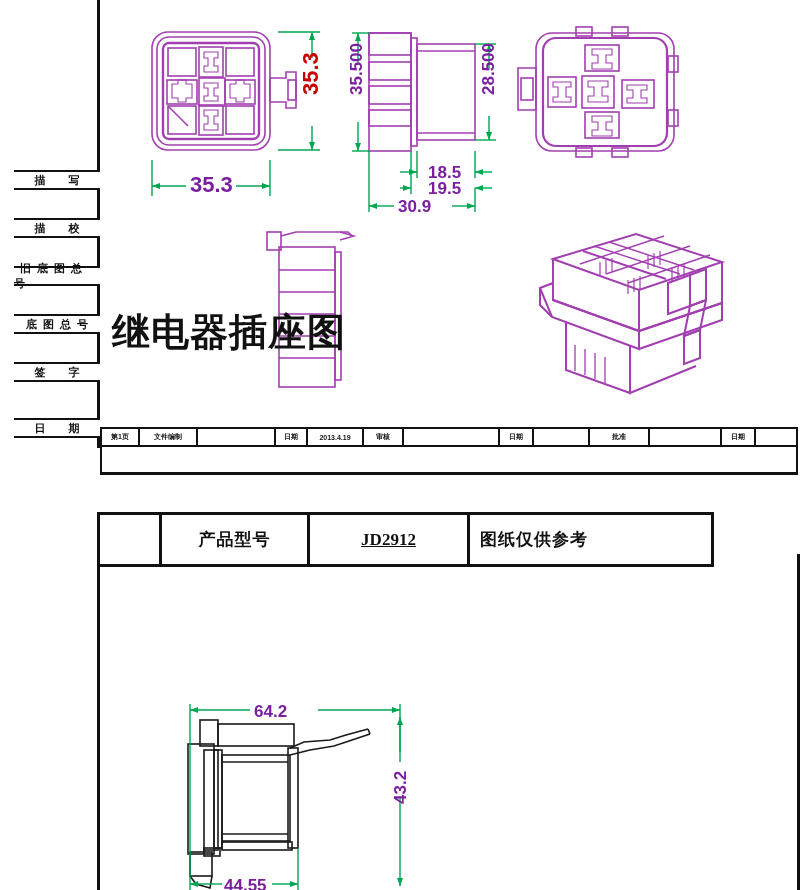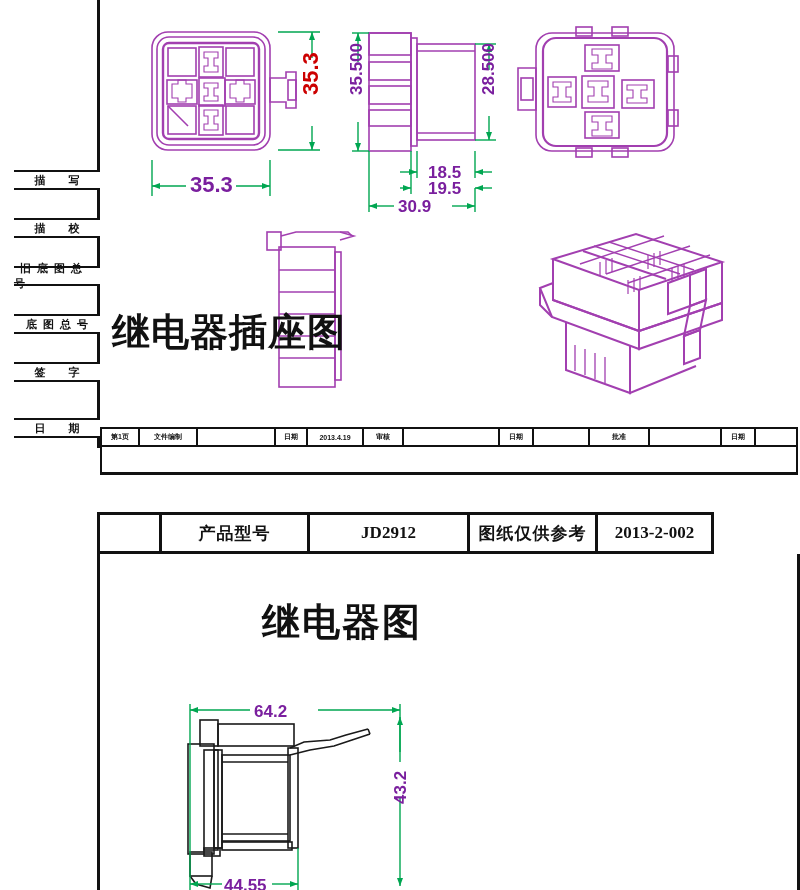--- a/index.html
+++ b/index.html
@@ -128,41 +128,41 @@
     position: absolute;
     left: 0; top: 512px;
     width: 800px;
     height: 378px;
   }
   #relay-header {
     position: absolute;
     left: 97px;
     top: 0px;
     width: 617px;
-    height: 42px;
+    height: 55px;
     border: 3px solid #111;
     box-sizing: border-box;
     display: flex;
     background: #fff;
   }
   #relay-header .hcell {
     border-right: 3px solid #111;
     box-sizing: border-box;
     display: flex;
     align-items: center;
     justify-content: center;
     font-size: 17px;
     font-weight: bold;
     color: #111;
     white-space: nowrap;
     font-family: "DejaVu Sans", "Liberation Sans", sans-serif;
   }
   #relay-header .hcell:last-child { border-right: none; }
   #relay-header .label-cn { letter-spacing: 1px; }
-  #relay-header .value-en { font-family: "Liberation Serif", "DejaVu Serif", serif; }
+  #relay-header .value-en { font-family: "Liberation Serif", "DejaVu Serif", serif; text-decoration: underline; }
 
   #relay-left-edge {
     position: absolute;
     left: 97px;
     top: 42px;
     width: 3px;
     height: 336px;
     background: #111;
   }
   #relay-right-edge {
@@ -415,21 +415,20 @@
     <div id="band1"></div>
   </div>
 
   <div id="block-relay">
 
     <div id="relay-header">
       <div class="hcell" style="width:62px"></div>
       <div class="hcell label-cn" style="width:148px">产品型号</div>
       <div class="hcell value-en" style="width:160px">JD2912</div>
       <div class="hcell label-cn" style="width:128px">图纸仅供参考</div>
-      <div class="hcell value-en" style="flex:1">2013-2-002</div>
     </div>
 
     <div id="relay-left-edge"></div>
     <div id="relay-right-edge"></div>
 
     <svg width="800" height="378" style="position:absolute;left:0;top:0;">
 
       <g stroke="#1a1a1a" fill="none" stroke-width="1.6">
         <rect x="188" y="232" width="26" height="110"></rect>
         <rect x="214" y="238" width="8" height="98"></rect>
@@ -497,16 +496,15 @@
         <path d="M584 848 L584 890"></path>
         <path d="M584 848 L660 812 L660 854 L584 890"></path>
 
         <path d="M606 800 L634 788 L634 820 L606 832 Z"></path>
         <path d="M606 832 L634 820 L634 846 L606 858 Z"></path>
         <path d="M588 812 L606 800 L606 858 L588 868 Z"></path>
         <path d="M620 794 L648 782 L648 812 L620 824 Z"></path>
       </g>
     </svg>
 
-    <div id="relay-title" style="position:absolute;left:262px;top:85px;">继电器图</div>
   </div>
 
 </div>
 
 </body></html>

